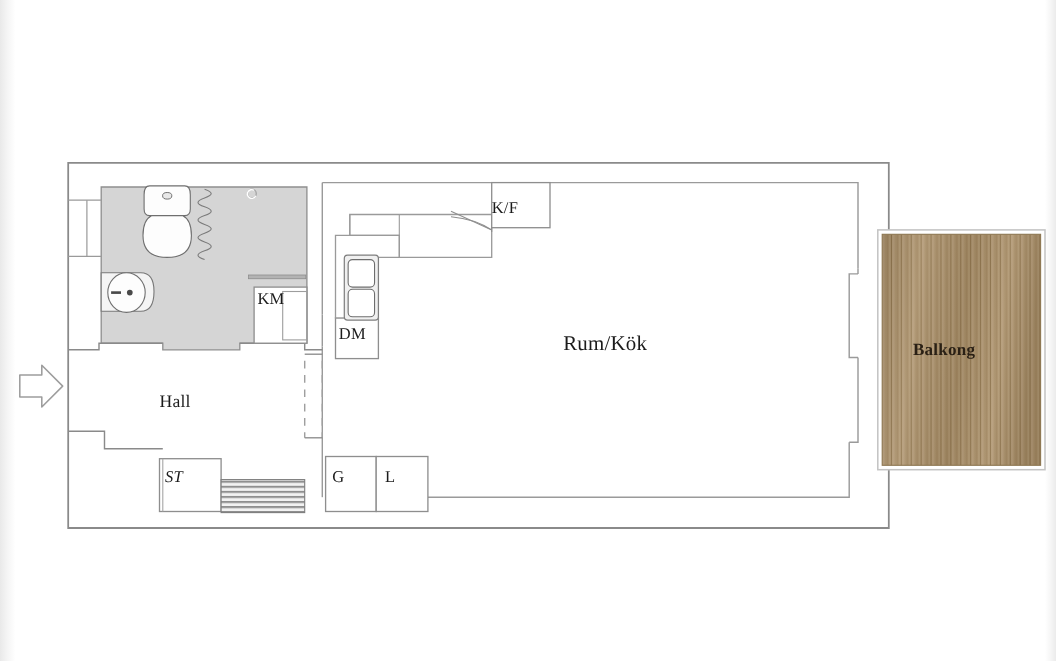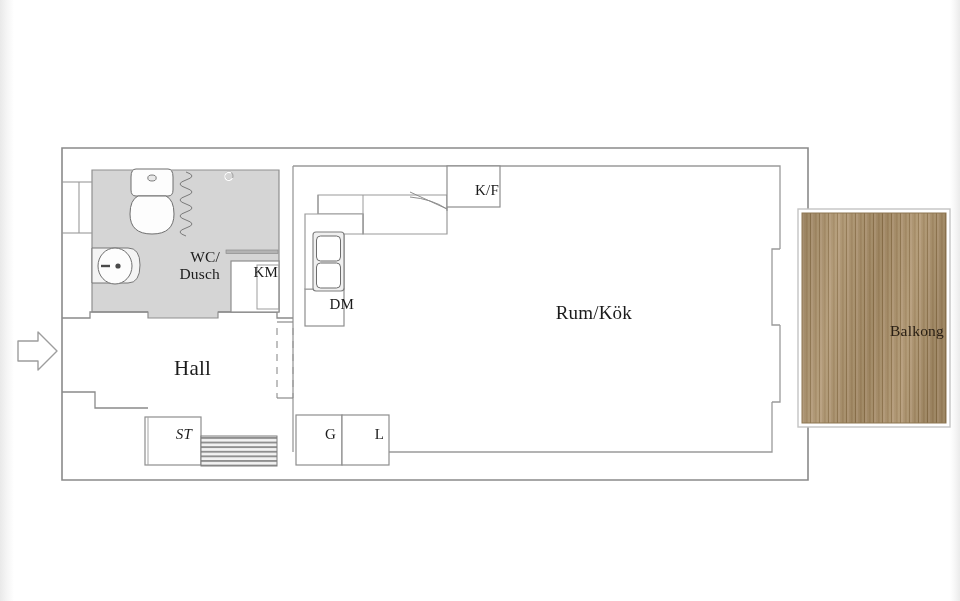--- a/index.html
+++ b/index.html
@@ -29,36 +29,36 @@
     background: linear-gradient(to left, #ebebeb 0%, #f6f6f6 50%, #ffffff 100%);
   }
   #plan-svg {
     position: absolute;
     left: 0; top: 0;
   }
   .room-label {
     position: absolute;
     color: #1b1b1b;
     font-family: "Liberation Serif", serif;
-    text-align: right;
+    text-align: left;
     white-space: pre-line;
     line-height: 1.12;
     letter-spacing: 0.2px;
     user-select: none;
   }
   .lbl-wc      { left: 140px; top: 248px; width: 80px;  font-size: 15.5px; }
   .lbl-km      { left: 234px; top: 264px; width: 44px;  font-size: 15px; }
   .lbl-dm      { left: 308px; top: 296px; width: 46px;  font-size: 15px; }
   .lbl-kf      { left: 447px; top: 182px; width: 52px;  font-size: 15px; }
   .lbl-rumkok  { left: 512px; top: 302px; width: 120px; font-size: 19px; }
-  .lbl-hall    { left: 145px; top: 357px; width: 66px;  font-size: 21px; }
+  .lbl-hall    { left: 145px; top: 357px; width: 66px;  font-size: 16px; }
   .lbl-st      { left: 150px; top: 426px; width: 42px;  font-size: 15px; font-style: italic; }
   .lbl-g       { left: 302px; top: 426px; width: 34px;  font-size: 15px; }
   .lbl-l       { left: 350px; top: 426px; width: 34px;  font-size: 15px; }
-  .lbl-balkong { left: 830px; top: 322px; width: 114px;  font-size: 15.5px; color:#2a2015; }
+  .lbl-balkong { left: 830px; top: 310px; width: 114px;  font-size: 15.5px; color:#2a2015;font-weight:bold; }
 </style>
 </head>
 <body>
 
 <div id="stage">
 
   <div class="edge-shade-left"></div>
   <div class="edge-shade-right"></div>
 
   <svg id="plan-svg" width="960" height="601" viewBox="0 0 960 601">
@@ -218,22 +218,20 @@
     <g fill="#ffffff" stroke="#8e8e8e" stroke-width="1.2">
       <rect x="342" y="415" width="47" height="50"></rect>
     </g>
 
     <g>
       <path d="M18,341 L38,341 L38,332 L57,351 L38,370 L38,361 L18,361 Z" fill="#ffffff" stroke="#9d9d9d" stroke-width="1.4" stroke-linejoin="round"></path>
     </g>
 
   </svg>
 
-  <div class="room-label lbl-wc">WC/
-Dusch</div>
   <div class="room-label lbl-km">KM</div>
   <div class="room-label lbl-dm">DM</div>
   <div class="room-label lbl-kf">K/F</div>
   <div class="room-label lbl-rumkok">Rum/Kök</div>
   <div class="room-label lbl-hall">Hall</div>
   <div class="room-label lbl-st">ST</div>
   <div class="room-label lbl-g">G</div>
   <div class="room-label lbl-l">L</div>
   <div class="room-label lbl-balkong">Balkong</div>
 

